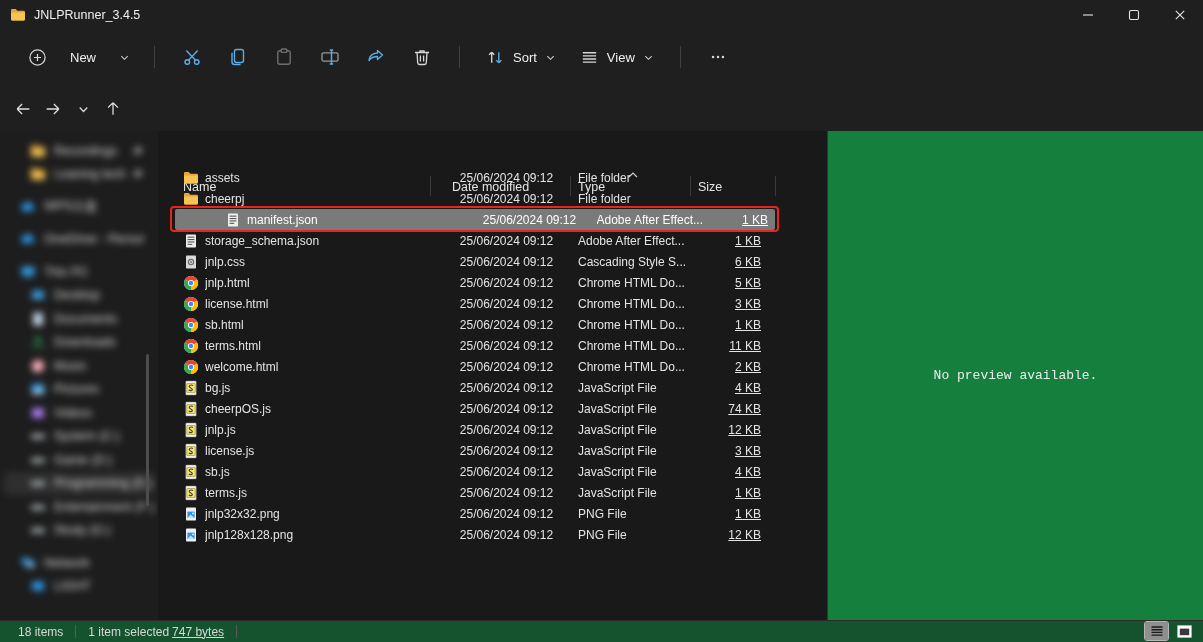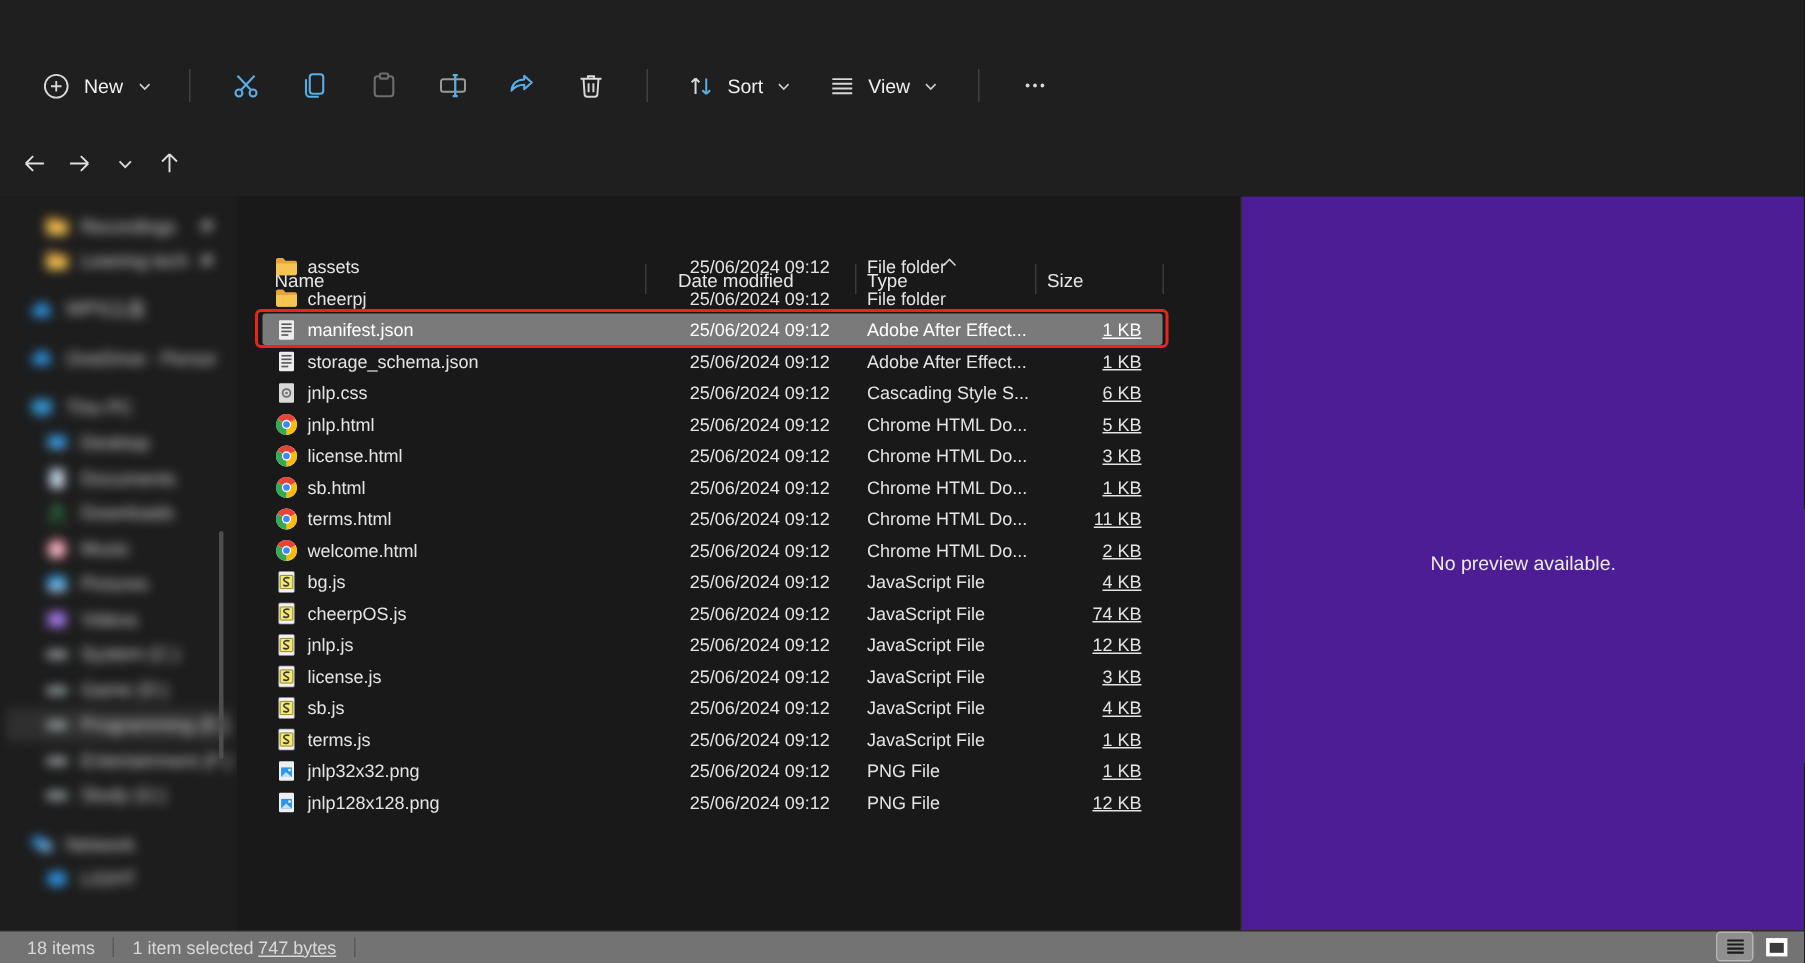--- a/index.html
+++ b/index.html
@@ -8,21 +8,21 @@
 
   
   .titlebar{position:absolute;left:0;top:0;width:100%;height:30px;display:flex;align-items:center;}
   .t-icon{margin-left:10px;width:16px;height:16px;flex:none;}
   .t-title{margin-left:8px;font-size:12.5px;color:#f0f0f0;}
   .win-controls{position:absolute;right:0;top:0;height:30px;display:flex;}
   .wc{width:46px;height:30px;display:flex;align-items:center;justify-content:center;color:#e6e6e6;}
 
   
   .commandbar{position:absolute;left:0;top:32px;width:100%;height:50px;display:flex;align-items:center;padding-left:18px;box-sizing:border-box;}
-  .btn-new{display:flex;align-items:center;gap:9px;font-size:13px;color:#f0f0f0;padding:0 10px;height:36px;border-radius:4px;}
+  .btn-new{display:flex;align-items:center;gap:23px;font-size:13px;color:#f0f0f0;padding:0 10px;height:36px;border-radius:4px;}
   .vsep{width:1px;height:22px;background:#404040;margin:0 14px;}
   .tb-icon{width:46px;height:38px;display:flex;align-items:center;justify-content:center;border-radius:4px;}
   .btn-labeled{display:flex;align-items:center;gap:8px;font-size:13px;color:#f0f0f0;padding:0 12px;height:36px;border-radius:4px;}
   .c-white{color:#d8d8d8}.c-blue{color:#5aaee8}.c-dim{color:#6e6e6e}
 
   
   .navbar{position:absolute;left:0;top:88px;width:100%;height:42px;}
   .nav-btn{position:absolute;top:6px;width:30px;height:30px;display:flex;align-items:center;justify-content:center;color:#e0e0e0;border-radius:4px;}
   .addr{position:absolute;left:133px;top:92px;width:847px;height:34px;border:1px solid #3b3b3b;background:#1c1c1c;border-radius:2px;display:flex;align-items:center;box-sizing:border-box;}
   .addr-blur{display:flex;align-items:center;filter:blur(3.5px);padding-left:12px;flex:1;overflow:hidden;white-space:nowrap;}
@@ -52,40 +52,66 @@
   .hl{position:absolute;top:7px;}
   .hsep{position:absolute;top:3px;width:1px;height:20px;background:#3a3a3a;}
   .hcaret{position:absolute;top:-2px;color:#cfcfcf;display:flex;}
   .rows{position:absolute;left:10px;top:36px;width:600px;}
   .frow{height:21px;display:flex;align-items:center;font-size:12px;color:#e4e4e4;position:relative;border-radius:2px;}
   .fi{width:16px;height:16px;margin-left:8px;flex:none;}
   .fname{margin-left:6px;width:230px;white-space:nowrap;overflow:hidden;}
   .fdate{width:143px;text-align:center;}
   .ftype{width:120px;white-space:nowrap;overflow:hidden;}
   .fsize{width:70px;text-align:right;padding-right:7px;box-sizing:border-box;text-decoration:underline;}
-  .frow.sel{background:#7a7a7a;color:#fff;}
+  .frow.sel{background:#7a7a7a;color:#fff;padding-left:42px;}
   .annotation{position:absolute;left:-5px;right:-4px;top:-3px;bottom:-2px;border:2.5px solid #e8251c;border-radius:4px;pointer-events:none;z-index:5;}
 
   .divider-v{position:absolute;left:827px;top:0;width:1px;bottom:0;background:#313131;}
-  .preview{position:absolute;left:828px;top:0;right:0;bottom:0;background:#4c1d95;display:flex;align-items:center;justify-content:center;font-size:13px;color:#ececec;}
+  .preview{position:absolute;left:828px;top:0;right:0;bottom:0;background:#15803d;display:flex;align-items:center;justify-content:center;font-size:13px;color:#ececec;font-family:Liberation Mono, monospace;}
 
   
-  .statusbar{position:absolute;left:0;bottom:0;width:100%;height:22px;background:#737373;border-top:1px solid #2c2c2c;display:flex;align-items:center;font-size:12px;color:#d8d8d8;padding-left:18px;box-sizing:border-box;}
+  .statusbar{position:absolute;left:0;bottom:0;width:100%;height:22px;background:#14532d;border-top:1px solid #2c2c2c;display:flex;align-items:center;font-size:12px;color:#d8d8d8;padding-left:18px;box-sizing:border-box;}
   .sdiv{width:1px;height:13px;background:#5a5a5a;margin:0 12px;}
   .ssize{margin-left:3px;text-decoration:underline;}
   .view-toggles{position:absolute;right:7px;bottom:2px;display:flex;gap:5px;}
   .vt{width:23px;height:18px;display:flex;align-items:center;justify-content:center;border-radius:2px;}
   .vt.active{background:#8f8f8f;outline:1px solid #b5b5b5;}
   svg{display:block;}
 </style>
 </head>
 <body>
 
 <div class="window">
 
+  <div class="titlebar">
+    <span class="t-icon">
+      <svg viewBox="0 0 16 16" width="16" height="16">
+          <path d="M1 3.2C1 2.5 1.6 2 2.3 2h3.4l1.6 1.8h6.4c.7 0 1.3.6 1.3 1.3V12c0 .8-.6 1.5-1.4 1.5H2.4C1.6 13.5 1 12.8 1 12V3.2z" fill="#e8a33d"></path>
+          <path d="M1 5.6h14V12c0 .8-.6 1.5-1.4 1.5H2.4C1.6 13.5 1 12.8 1 12V5.6z" fill="#f6c452"></path>
+        </svg>
+    </span>
+    <span class="t-title">JNLPRunner_3.4.5</span>
+    <div class="win-controls">
+      <div class="wc">
+          <svg width="16" height="16" viewBox="0 0 16 16">
+            <path d="M3 8h10" stroke="currentColor" stroke-width="1.1"></path>
+          </svg>
+        </div>
+      <div class="wc">
+          <svg width="16" height="16" viewBox="0 0 16 16">
+            <rect x="3.5" y="3.5" width="9" height="9" rx="1.5" fill="none" stroke="currentColor" stroke-width="1.1"></rect>
+          </svg>
+        </div>
+      <div class="wc">
+          <svg width="16" height="16" viewBox="0 0 16 16">
+            <path d="M3.8 3.8l8.4 8.4M12.2 3.8l-8.4 8.4" stroke="currentColor" stroke-width="1.1"></path>
+          </svg>
+        </div>
+    </div>
+  </div>
 
   <div class="commandbar">
     <div class="btn-new">
       <span>
           <svg width="19" height="19" viewBox="0 0 20 20">
             <circle cx="10" cy="10" r="8" fill="none" stroke="#d8d8d8" stroke-width="1.3"></circle>
             <path d="M10 6.3v7.4M6.3 10h7.4" stroke="#d8d8d8" stroke-width="1.3"></path>
           </svg>
         </span>
       <span>New</span>

